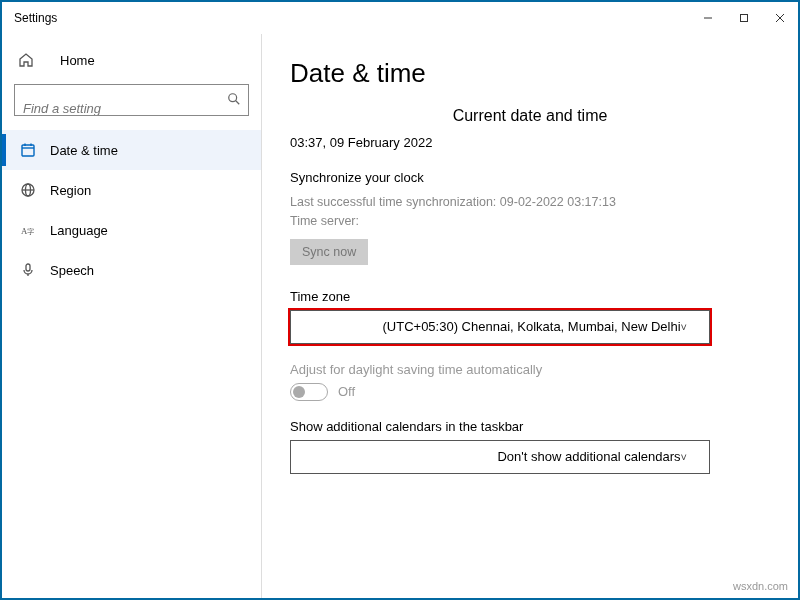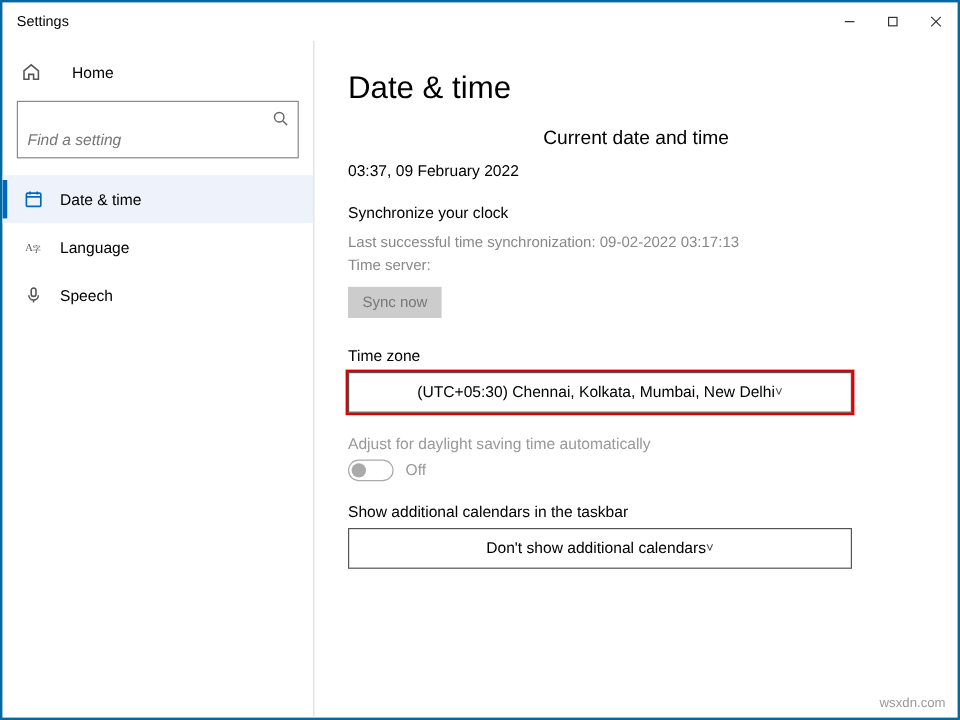--- a/index.html
+++ b/index.html
@@ -7,39 +7,39 @@
   .window { width:800px; height:600px; border:2px solid #0369a1; position:relative; display:flex; flex-direction:column; }
   .titlebar { height:32px; display:flex; align-items:center; justify-content:space-between; padding:0 0 0 12px; }
   .titlebar .title { font-size:12px; }
   .winctrls { display:flex; }
   .winbtn { width:36px; height:32px; display:flex; align-items:center; justify-content:center; font-size:12px; color:#333; }
   .body { flex:1; display:flex; overflow:hidden; }
   .sidebar { width:260px; border-right:1px solid #ddd; padding:10px 0 0 0; display:flex; flex-direction:column; }
   .home { display:flex; align-items:center; gap:26px; padding:8px 16px; font-size:13px; }
   .home svg { width:16px; height:16px; }
   .searchwrap { margin:8px 12px 14px 12px; }
-  .search { width:100%; height:48px; border:1px solid #888; padding:16px 30px 0 8px; font-size:13px; font-style:italic; color:#701a75; background:#fff; }
+  .search { width:100%; height:32px; border:1px solid #888; padding:16px 30px 0 8px; font-size:13px; font-style:italic; color:#701a75; background:#fff; }
   .searchwrap { position:relative; }
   .searchico { position:absolute; right:8px; top:8px; color:#666; }
   .section { font-weight:600; font-size:13px; padding:6px 16px 12px 16px; }
   .navlist { display:flex; flex-direction:column; gap:0; }
   .navitem { display:flex; align-items:center; gap:14px; height:40px; padding:0 16px 0 18px; font-size:13px; position:relative; }
   .navitem.selected::before { content:""; position:absolute; left:0; top:4px; bottom:4px; width:4px; background:#0067c0; }
   .navitem.selected { background:#eef3fb; }
   .navico { width:16px; height:16px; color:#555; flex:0 0 16px; display:flex; align-items:center; justify-content:center; }
   .main { flex:1; padding:18px 28px 0 28px; overflow:hidden; position:relative; }
   .h1 { font-size:26px; font-weight:400; margin:6px 0 18px 0; }
   .h2 { font-size:16px; font-weight:400; margin:0 0 10px 0;text-align:center; }
   .curdt { margin:0 0 20px 0; font-size:13px; }
   .synclbl { font-size:13px; margin:0 0 8px 0; }
   .gray { color:#888; font-size:12.5px; line-height:1.5; }
   .syncbtn { display:inline-block; background:#ccc; color:#777; padding:6px 12px; margin:8px 0 20px 0; font-size:12.5px; }
   .fieldlbl { font-size:13px; margin:4px 0 6px 0; }
   .fieldlbl.disabled { color:#999; }
-  .dropdown { border:1px solid #555; height:34px; display:flex; align-items:center; justify-content:center; padding:0 22px; font-size:13px; width:420px; }
+  .dropdown { border:1px solid #555; height:34px; display:flex; align-items:center; justify-content:flex-end; padding:0 22px; font-size:13px; width:420px; }
   .dropdown.highlight { outline:2px solid #d00; outline-offset:0; }
   .chev { font-size:11px; color:#444; }
   .toggle { display:flex; align-items:center; gap:10px; margin:6px 0 18px 0; }
   .togglesw { width:38px; height:18px; border:1px solid #aaa; border-radius:9px; position:relative; background:#fff; }
   .togglesw .knob { width:12px; height:12px; border-radius:50%; background:#aaa; position:absolute; top:2px; left:2px; }
   .togglelbl { color:#999; font-size:13px; }
   .watermark { position:absolute; right:10px; bottom:6px; font-size:11px; color:#999; }
   .spacer { height:14px; }
 </style>
 </head>
@@ -99,20 +99,30 @@
                 <rect x="2" y="3" width="12" height="11" rx="1"></rect>
                 <line x1="2" y1="6" x2="14" y2="6"></line>
                 <line x1="5" y1="1.5" x2="5" y2="4"></line>
                 <line x1="11" y1="1.5" x2="11" y2="4"></line>
               </svg>
           </span>
           <span>Date &amp; time</span>
         </div>
         <div class="navitem">
           <span class="navico">
+            <svg viewBox="0 0 16 16" width="16" height="16" fill="none" stroke="#555" stroke-width="1.3">
+                <circle cx="8" cy="8" r="6"></circle>
+                <ellipse cx="8" cy="8" rx="2.5" ry="6"></ellipse>
+                <line x1="2" y1="8" x2="14" y2="8"></line>
+              </svg>
+          </span>
+          <span>Region</span>
+        </div>
+        <div class="navitem">
+          <span class="navico">
             <svg viewBox="0 0 16 16" width="14" height="14" fill="#555">
                 <text x="0" y="12" font-size="10" font-family="Segoe UI">A</text>
                 <text x="7" y="13" font-size="8" font-family="Segoe UI">字</text>
               </svg>
           </span>
           <span>Language</span>
         </div>
         <div class="navitem">
           <span class="navico">
             <svg viewBox="0 0 16 16" width="16" height="16" fill="none" stroke="#555" stroke-width="1.3">

